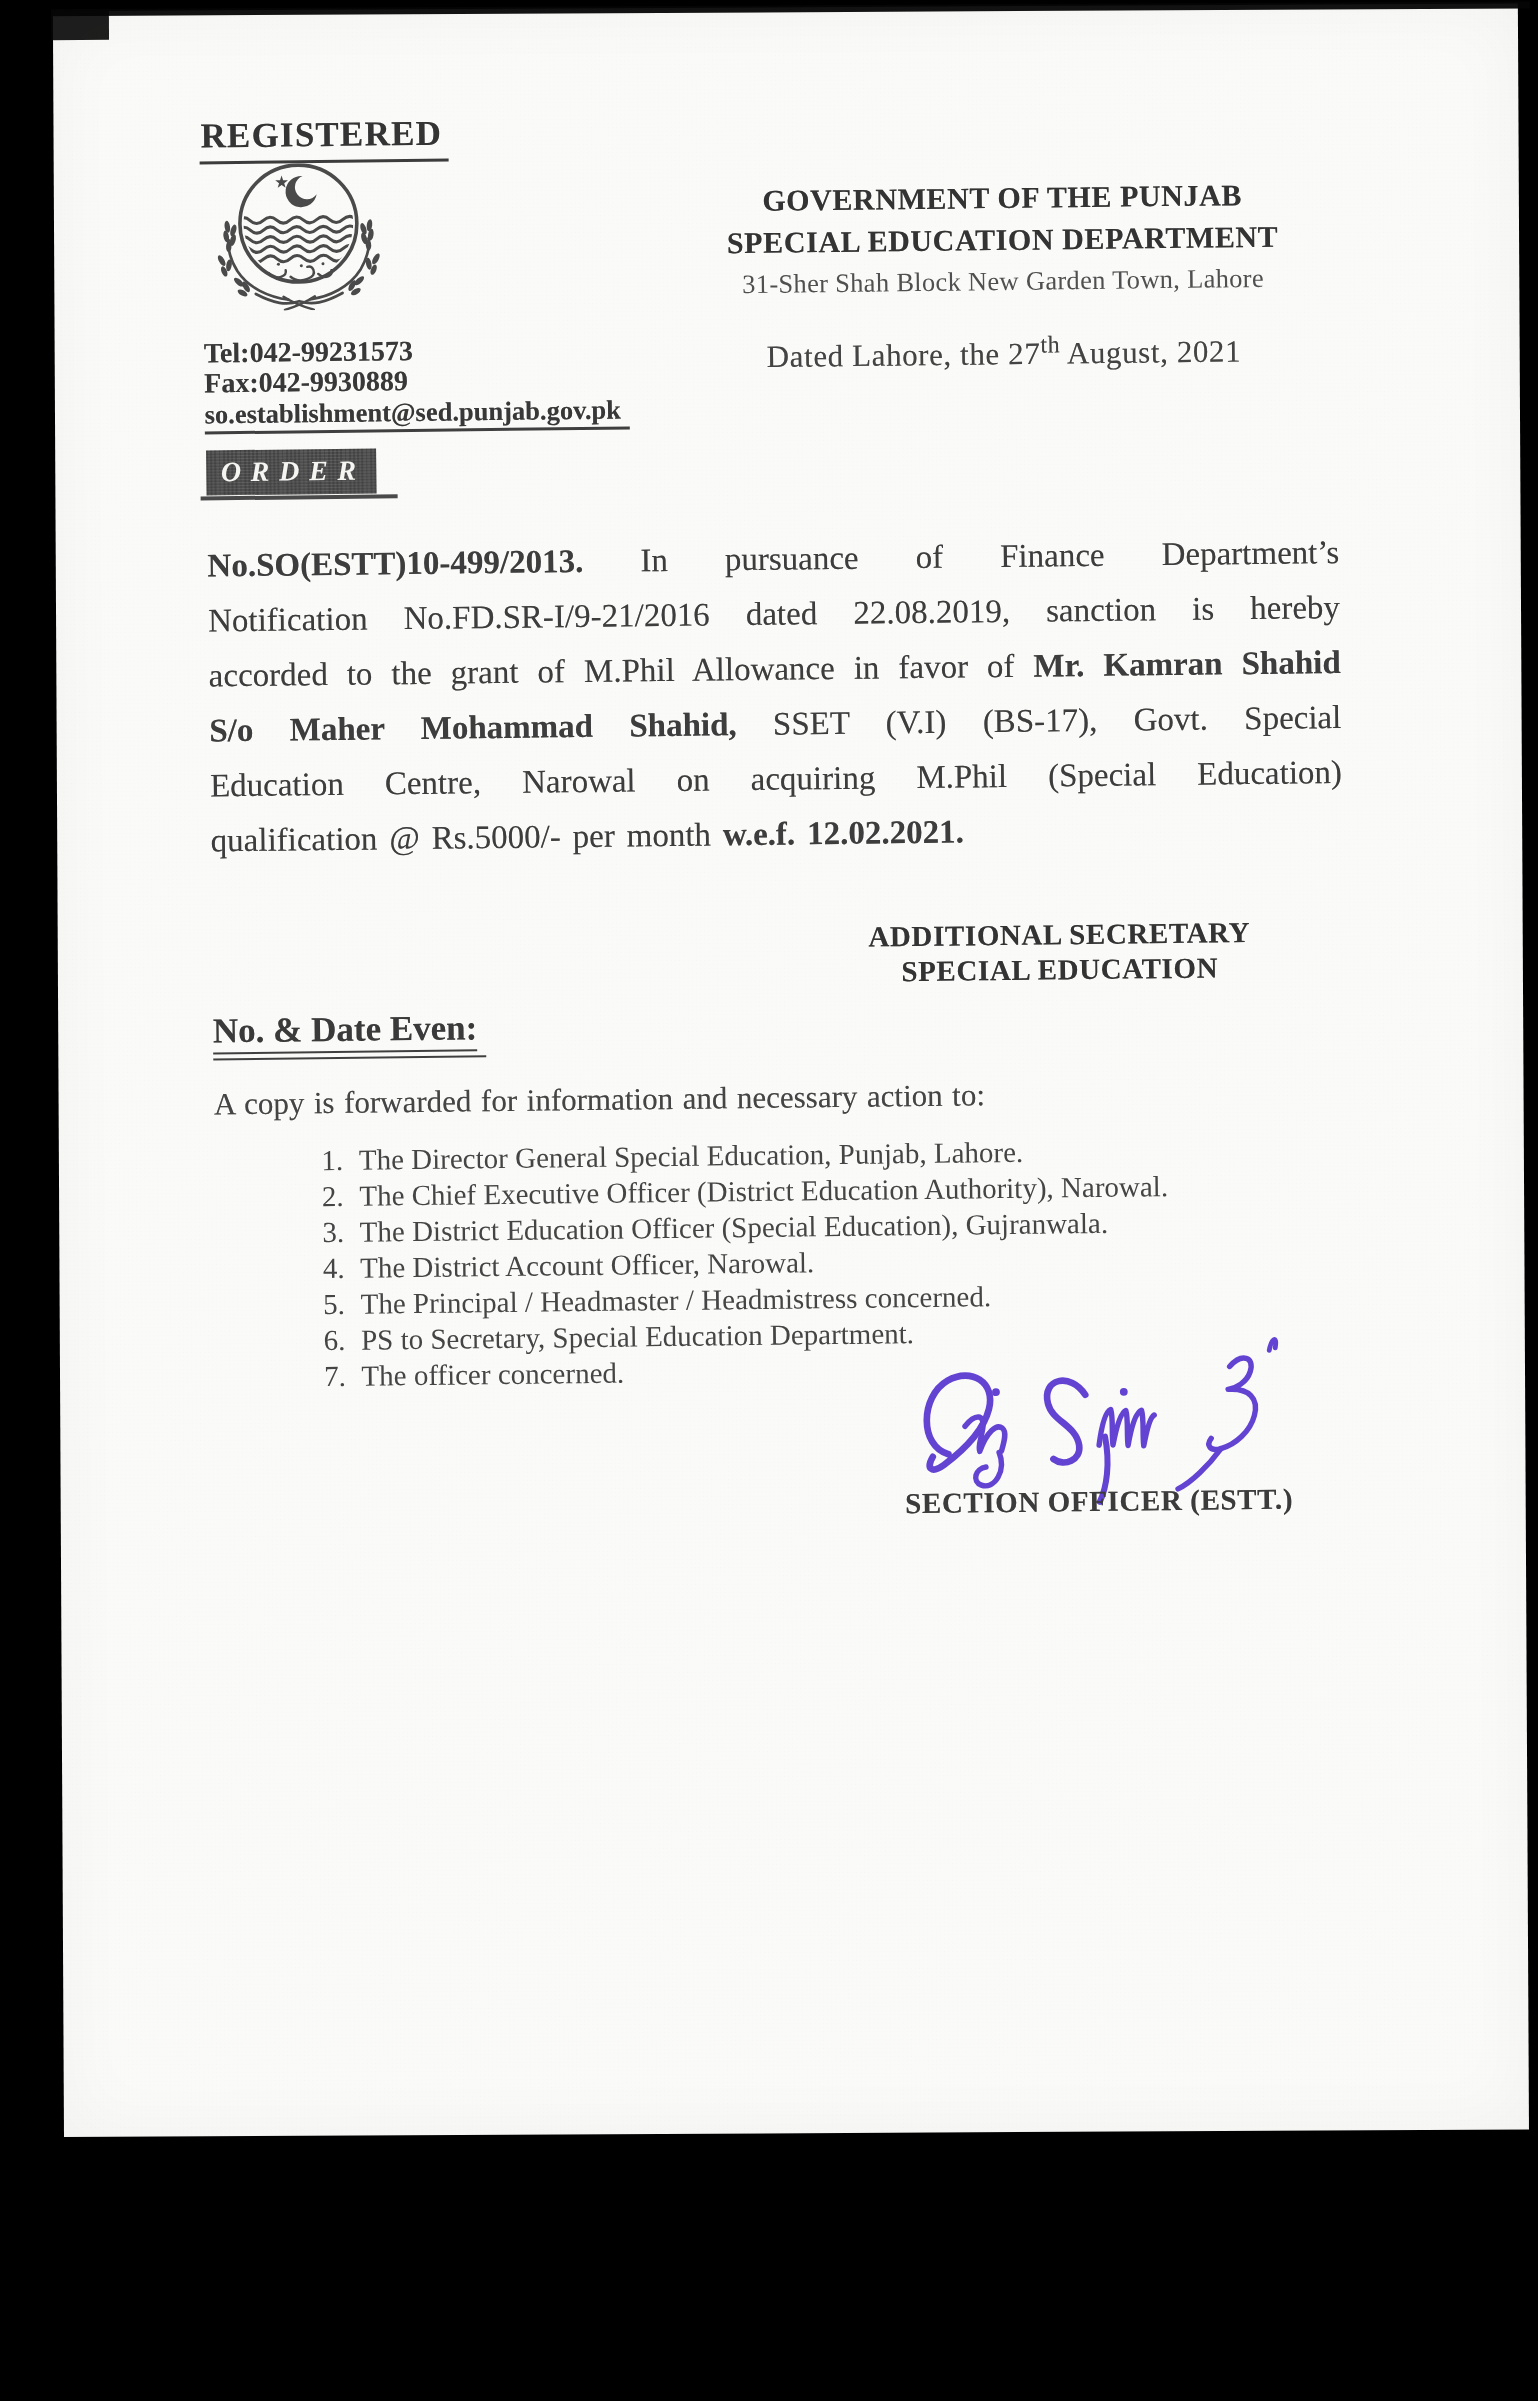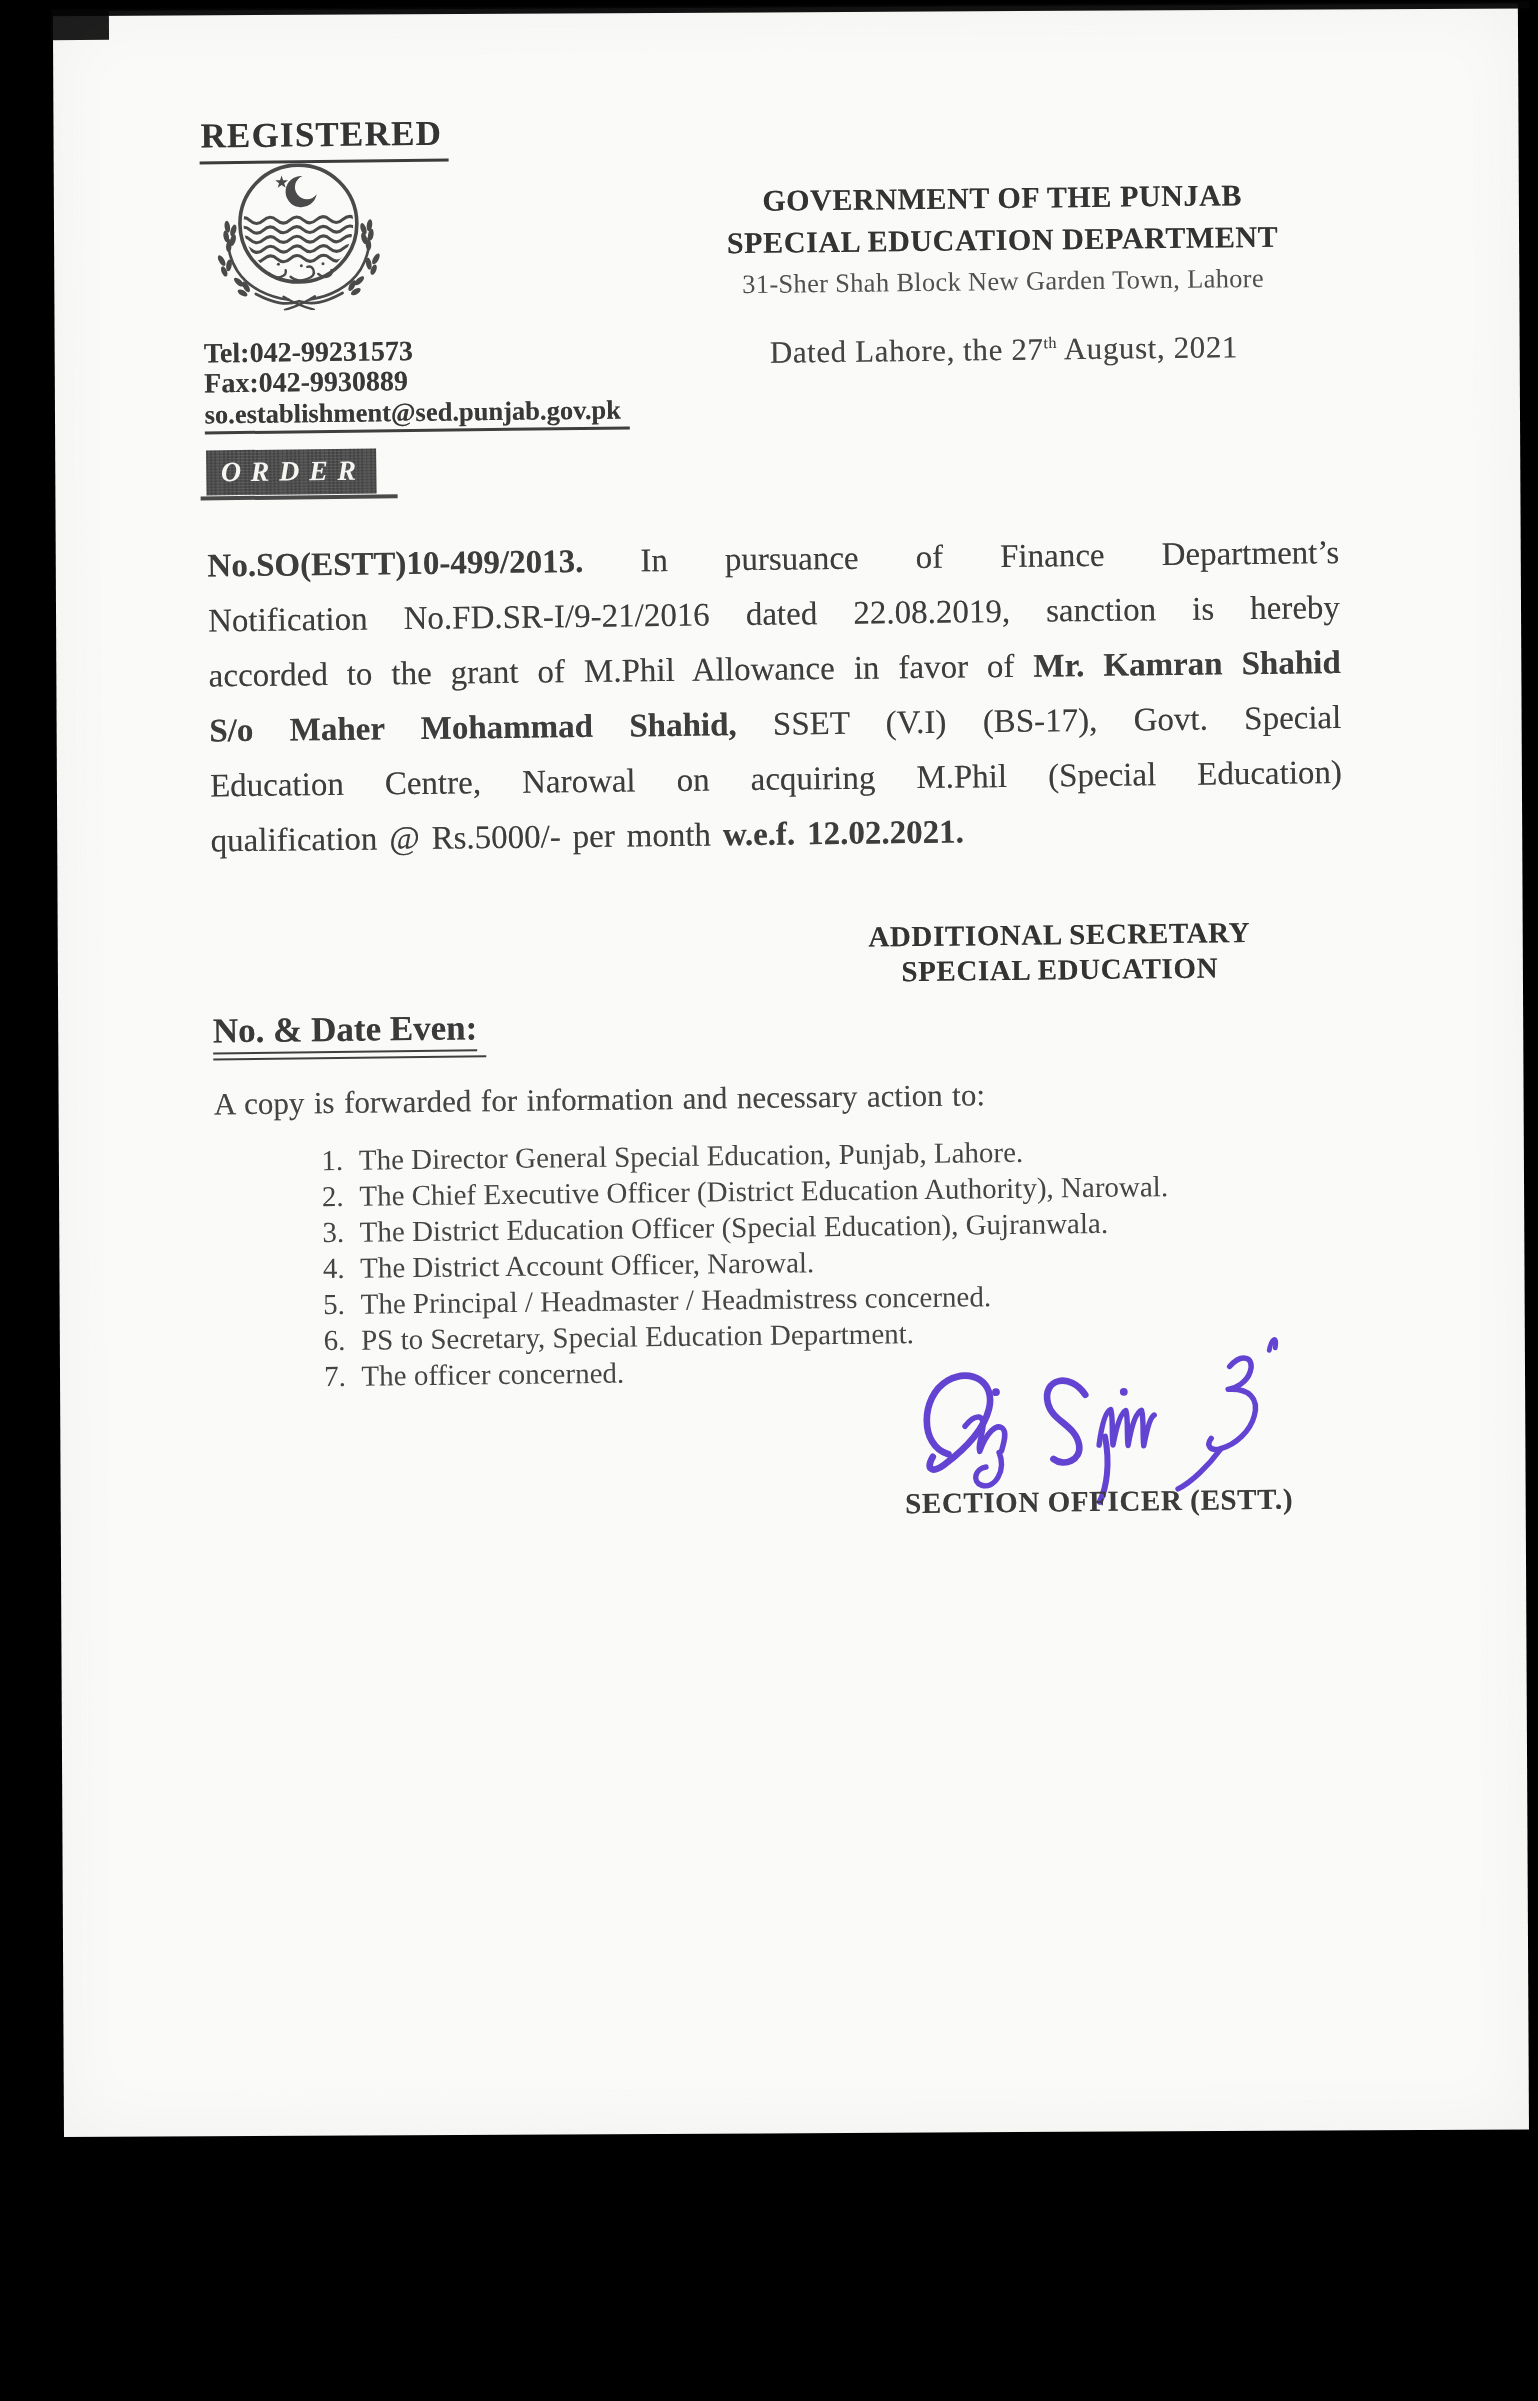--- a/index.html
+++ b/index.html
@@ -73,21 +73,21 @@
   .lh-line1,.lh-line2{
     font-size:30px; font-weight:bold; color:#333333; letter-spacing:0.6px;
   }
   .lh-line2{ margin-top:8.4px; }
   .lh-address{
     margin-top:8.4px; font-size:26.5px; color:#505050; letter-spacing:0.3px;
   }
   .dated{
     margin-top:35px; font-size:31px; color:#444444; letter-spacing:0.6px;
   }
-  .dated sup{ font-size:16px; }
+  .dated sup{ font-size:24px; }
 
   .order-box{
     left:151px; top:440px;
     background:
       repeating-linear-gradient(0deg, rgba(255,255,255,0.05) 0 1.2px, rgba(0,0,0,0.10) 1.2px 3px),
       repeating-linear-gradient(90deg, rgba(0,0,0,0.12) 0 1.8px, rgba(255,255,255,0.03) 1.8px 4.2px),
       #535353;
     color:#f5f5f2;
     font-size:28px; font-weight:bold; font-style:italic;
     letter-spacing:9.7px;

